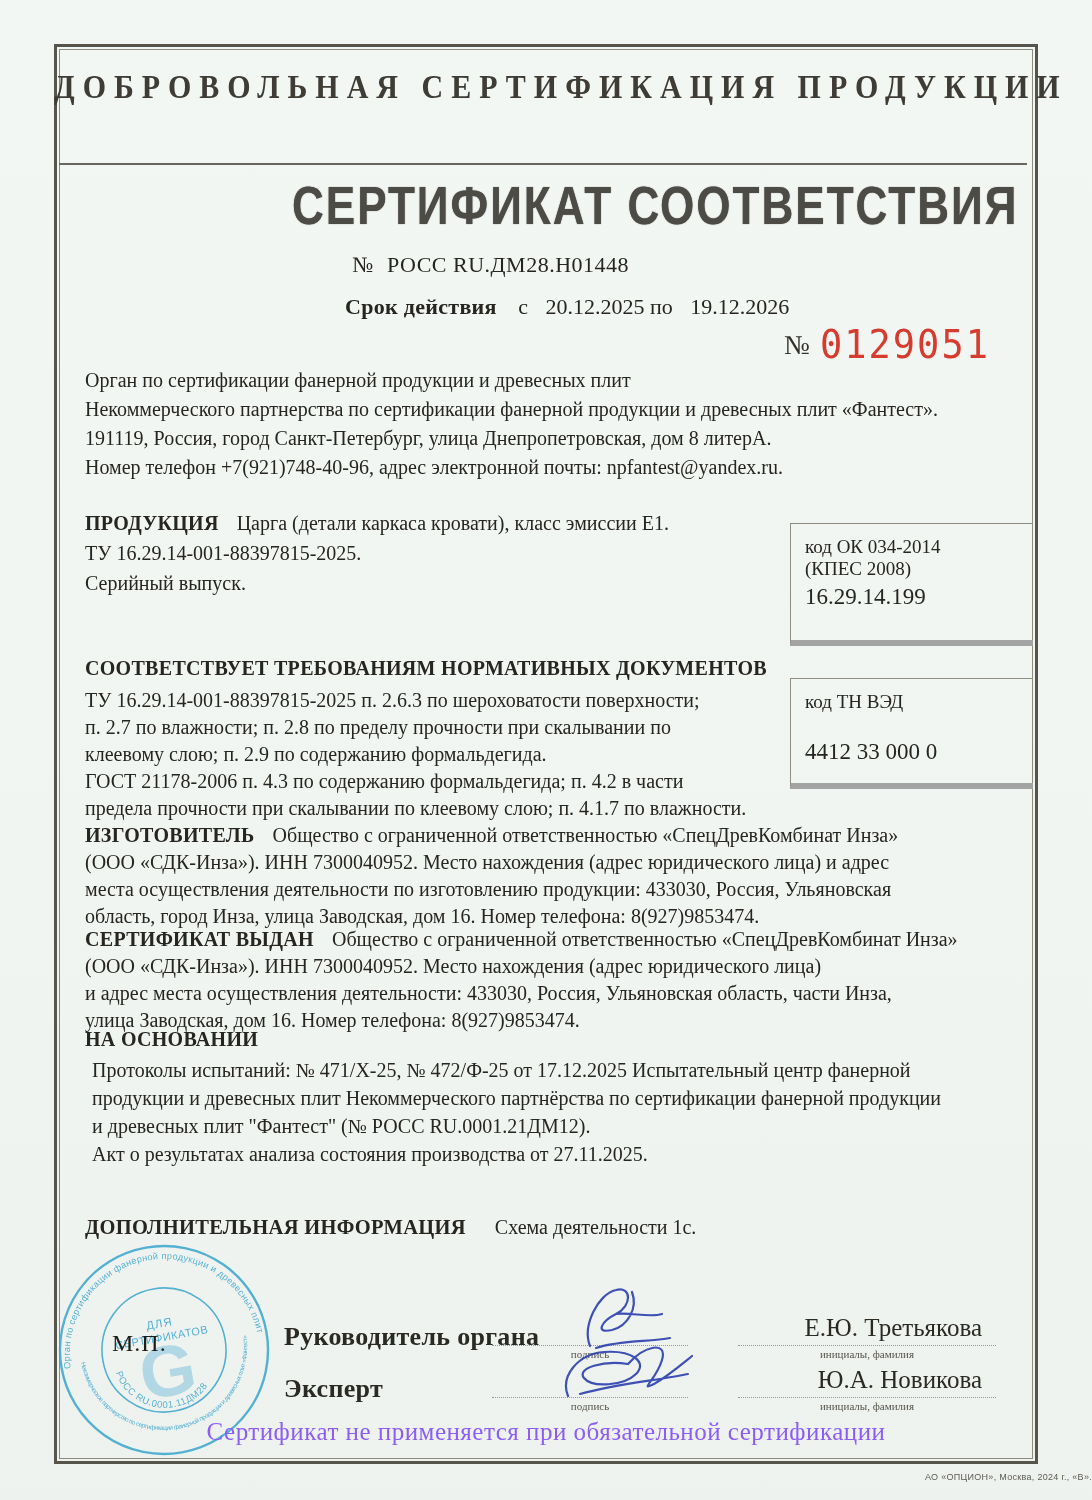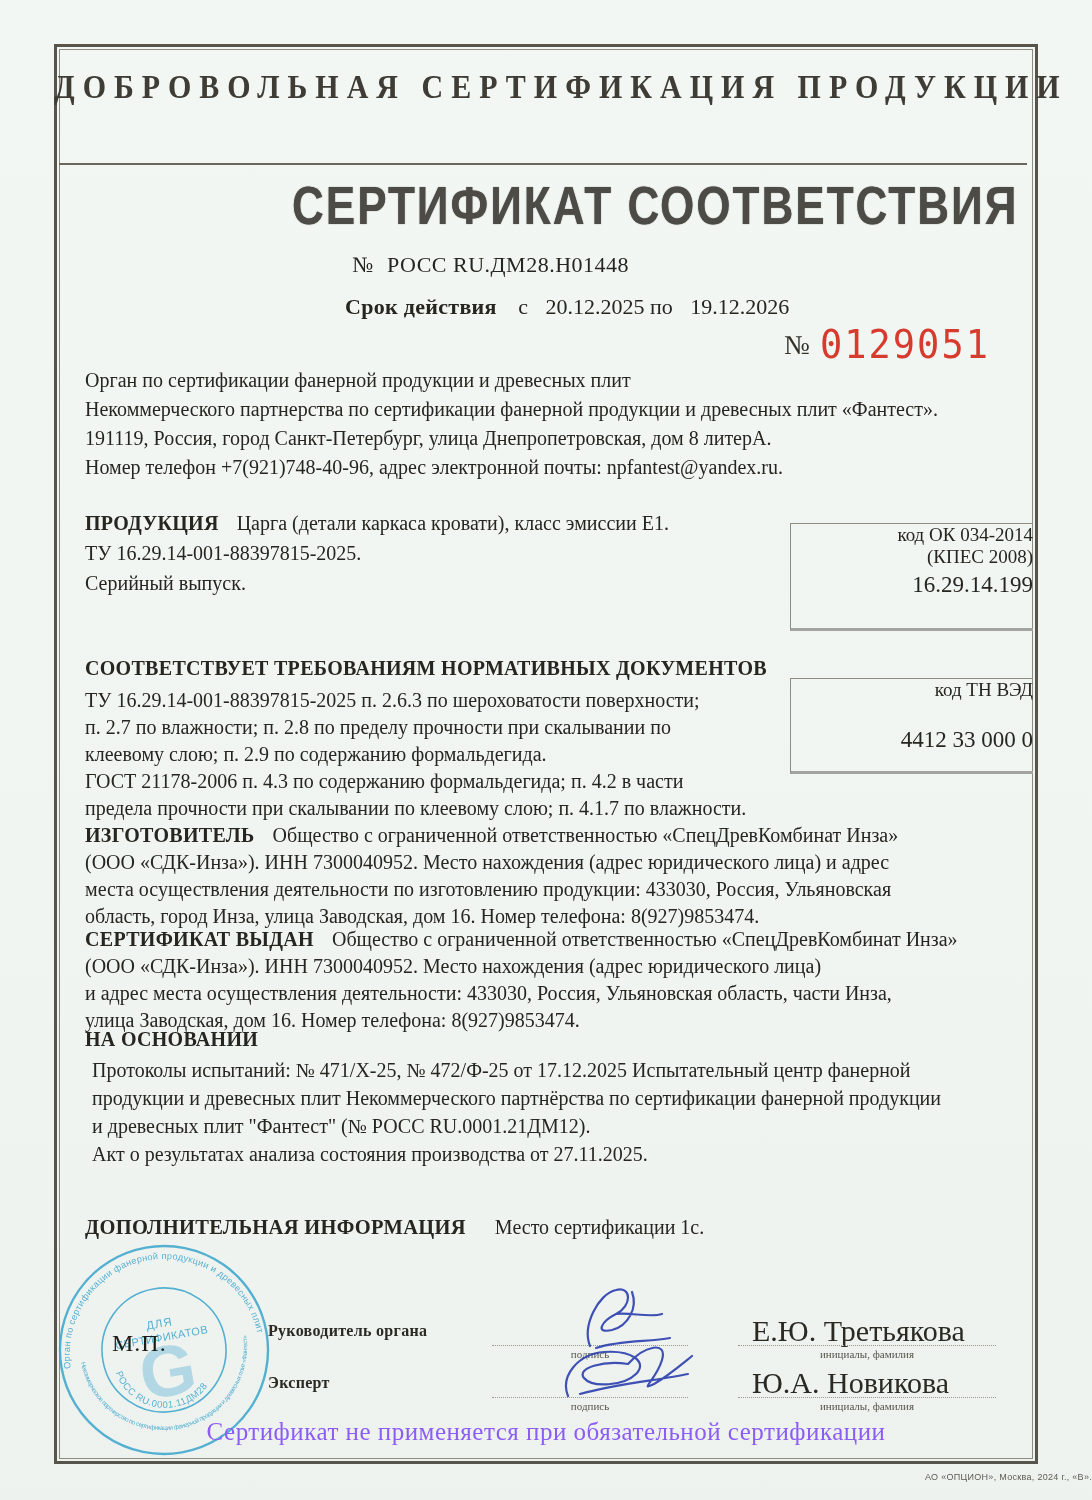--- a/index.html
+++ b/index.html
@@ -29,38 +29,38 @@
   .validity .date{margin-left:12px;}
   .validity .to{}
   .blank-no-sign{left:784px;top:330px;font-size:27px;color:#33322b;}
   .blank-number{left:820px;top:322px;font-family:"DejaVu Sans Mono",monospace;
     font-size:37px;color:#d63b2e;letter-spacing:2px;transform:scaleY(1.05);transform-origin:left top;}
   .para{line-height:29px;}
   .para div{white-space:nowrap;}
   .gap-after-label{display:inline-block;width:18px;}
   .org{left:85px;top:366px;}
   .product{left:85px;top:508px;line-height:30px;}
-  .sidebox{border-top:1px solid #8f8d80;border-left:1px solid #8f8d80;border-bottom:3px solid #a3a3a3;
-    padding:0 0 8px 14px;font-size:19px;text-align:right;}
+  .sidebox{border-top:1px solid #8f8d80;border-left:1px solid #8f8d80;border-bottom:6px solid #a3a3a3;
+    padding:12px 0 8px 14px;font-size:19px;}
   .kod-ok{left:790px;top:523px;width:228px;height:96px;}
   .kod-ok .big{font-size:23px;margin-top:4px;}
   .kod-tn{left:790px;top:678px;width:228px;height:84px;}
   .kod-tn .big{font-size:23px;margin-top:26px;}
   .compliance-h{left:85px;top:657px;font-size:20px;}
   .compliance{left:85px;top:687px;line-height:27px;}
   .manufacturer{left:85px;top:822px;line-height:27px;}
   .issued{left:85px;top:926px;line-height:27px;}
   .basis-h{left:85px;top:1028px;font-size:20px;}
   .protocols{left:92px;top:1056px;line-height:28px;}
   .additional{left:85px;top:1216px;}
   .additional .val{font-weight:400;margin-left:24px;}
-  .sig-label{left:268px;font-size:16px;font-weight:700;letter-spacing:.3px;color:#2a2922;}
+  .sig-label{left:284px;font-size:26px;font-weight:700;letter-spacing:.3px;color:#2a2922;}
   .dotline{border-bottom:1.5px dotted #9a988c;height:1px;}
   .caption{font-size:11px;color:#55544b;text-align:center;}
-  .sig-name{font-size:30px;text-align:left;color:#2a2922;}
+  .sig-name{font-size:25px;text-align:right;color:#2a2922;}
   .note{left:56px;top:1418px;width:980px;text-align:center;font-size:25px;color:#8b5cf6;letter-spacing:.5px;}
   .print-info{left:0;top:1472px;width:1092px;text-align:right;font-size:9px;color:#5d5c52;
     font-family:"Liberation Sans",sans-serif;letter-spacing:.3px;}
   .mp{left:112px;top:1330px;font-size:24px;color:#1d1c18;letter-spacing:1px;}
   svg text, svg textPath{font-family:"Liberation Sans",sans-serif;}
 </style>
 </head>
 <body>
 
 <div class="abs frame-outer">
@@ -143,21 +143,21 @@
 <div class="abs basis-h lbl nw">НА ОСНОВАНИИ</div>
 <div class="abs protocols para serif20">
   <div>Протоколы испытаний: № 471/Х-25, № 472/Ф-25 от 17.12.2025 Испытательный центр фанерной</div>
   <div>продукции и древесных плит Некоммерческого партнёрства по сертификации фанерной продукции</div>
   <div>и древесных плит "Фантест" (№ РОСС RU.0001.21ДМ12).</div>
   <div>Акт о результатах анализа состояния производства от 27.11.2025.</div>
 </div>
 
 <div class="abs additional serif20 nw">
   <span class="lbl" style="font-size:20.5px">ДОПОЛНИТЕЛЬНАЯ ИНФОРМАЦИЯ</span>
-  <span class="val">Место сертификации 1с.</span>
+  <span class="val">Схема деятельности 1с.</span>
 </div>
 
 <svg class="abs" style="left:48px;top:1234px;transform:rotate(-10deg);opacity:.85" width="232" height="232" viewBox="0 0 232 232">
   <defs>
     <path id="arcTop" d="M 21 120 A 95 95 0 1 1 211 120" fill="none"></path>
     <path id="arcBottom" d="M 32 112 A 84 84 0 1 0 200 112" fill="none"></path>
     <path id="arcReg" d="M 64 122 A 52 52 0 1 0 168 122" fill="none"></path>
   </defs>
   <g stroke="#3aa5cc" fill="none">
     <circle cx="116" cy="116" r="104" stroke-width="2.4"></circle>

